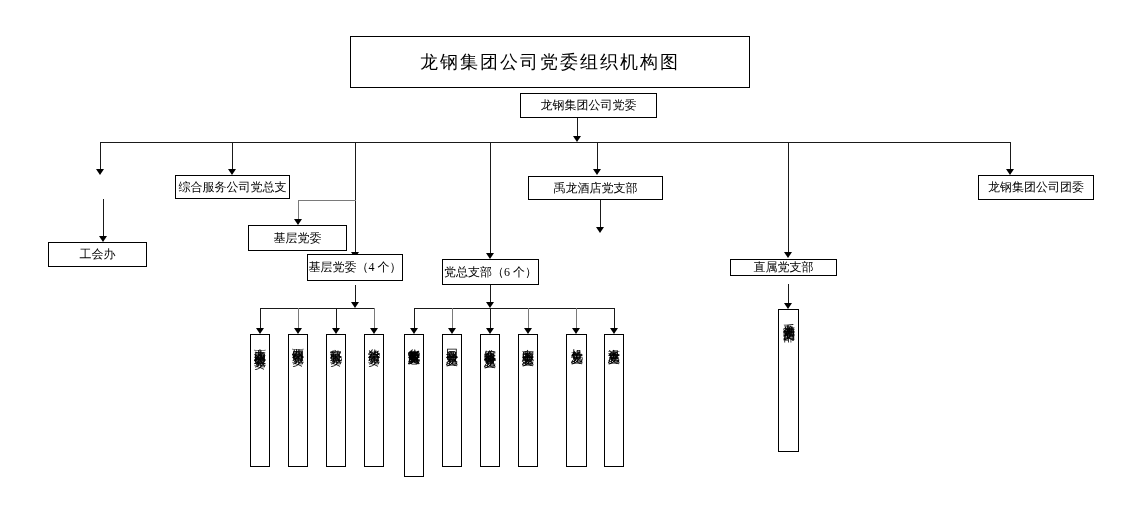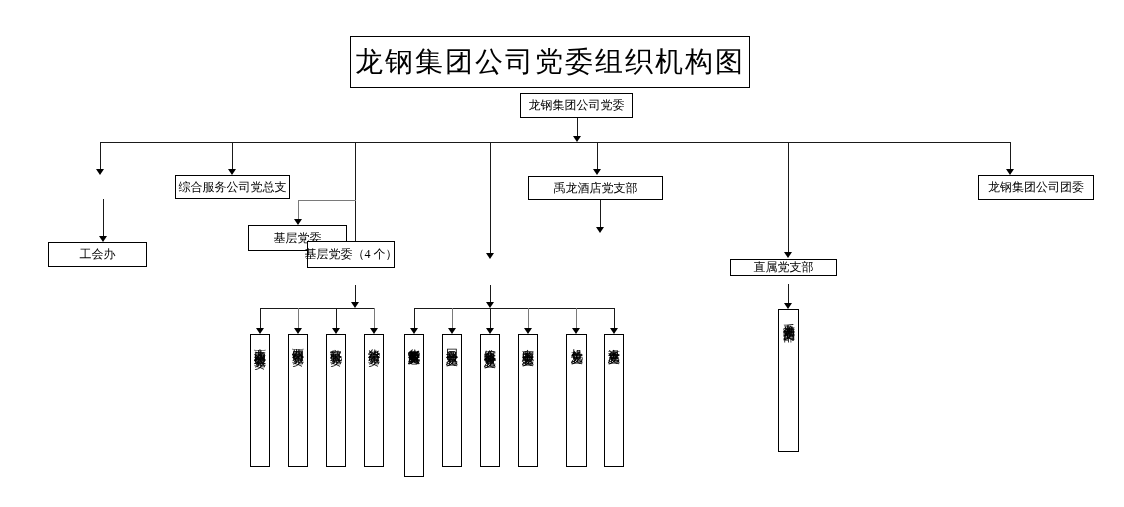--- a/index.html
+++ b/index.html
@@ -18,21 +18,21 @@
     border:1px solid #000;
     background:#fff;
     display:flex;
     align-items:center;
     justify-content:center;
     font-size:12px;
     white-space:nowrap;
     text-align:center;
   }
   .title-box{
-    font-size:28px;
+    font-size:18px;
     letter-spacing:2px;
   }
   .vbox{
     display:block;
     writing-mode:vertical-rl;
     text-orientation:upright;
     white-space:normal;
     font-size:12px;
     line-height:18px;
     letter-spacing:1px;
@@ -51,21 +51,21 @@
     border-right:4px solid transparent;
     border-top:6px solid #000;
   }
 </style>
 </head>
 <body>
 
 <div class="canvas">
 
   <div class="box title-box" style="left:350px;top:36px;width:400px;height:52px">龙钢集团公司党委组织机构图</div>
-  <div class="box" style="left:520px;top:93px;width:113px;height:25px">龙钢集团公司党委</div>
+  <div class="box" style="left:520px;top:93px;width:137px;height:25px">龙钢集团公司党委</div>
 
   <div class="vline" style="left:577px;top:118px;height:19px"></div>
   <div class="arrow" style="left:573px;top:136px"></div>
   <div class="hline" style="left:100px;top:142px;width:911px"></div>
 
   <div class="vline" style="left:100px;top:142px;height:27px"></div>
   <div class="arrow" style="left:96px;top:169px"></div>
 
   <div class="vline" style="left:232px;top:142px;height:27px"></div>
   <div class="arrow" style="left:228px;top:169px"></div>
@@ -94,21 +94,22 @@
   <div class="box" style="left:48px;top:242px;width:99px;height:25px">工会办</div>
 
   <div class="hline gray" style="left:298px;top:200px;width:58px"></div>
   <div class="vline gray" style="left:298px;top:200px;height:19px"></div>
   <div class="arrow" style="left:294px;top:219px"></div>
   <div class="box" style="left:248px;top:225px;width:99px;height:26px">基层党委</div>
 
   <div class="vline" style="left:600px;top:200px;height:27px"></div>
   <div class="arrow" style="left:596px;top:227px"></div>
 
-  <div class="box" style="left:307px;top:241px;width:88px;height:27px">基层党委（4 个）</div>
+  <div class="box" style="left:307px;top:254px;width:96px;height:27px">基层党委（4 个）</div>
+  <div class="box" style="left:442px;top:259px;width:97px;height:26px">党总支部（6 个）</div>
   <div class="box" style="left:730px;top:259px;width:107px;height:17px">直属党支部</div>
 
   <div class="vline" style="left:355px;top:285px;height:18px"></div>
   <div class="arrow" style="left:351px;top:302px"></div>
   <div class="hline" style="left:260px;top:308px;width:115px"></div>
   <div class="vline" style="left:260px;top:308px;height:20px"></div>
   <div class="arrow" style="left:256px;top:328px"></div>
   <div class="vline gray" style="left:298px;top:308px;height:20px"></div>
   <div class="arrow" style="left:294px;top:328px"></div>
   <div class="vline" style="left:336px;top:308px;height:20px"></div>

